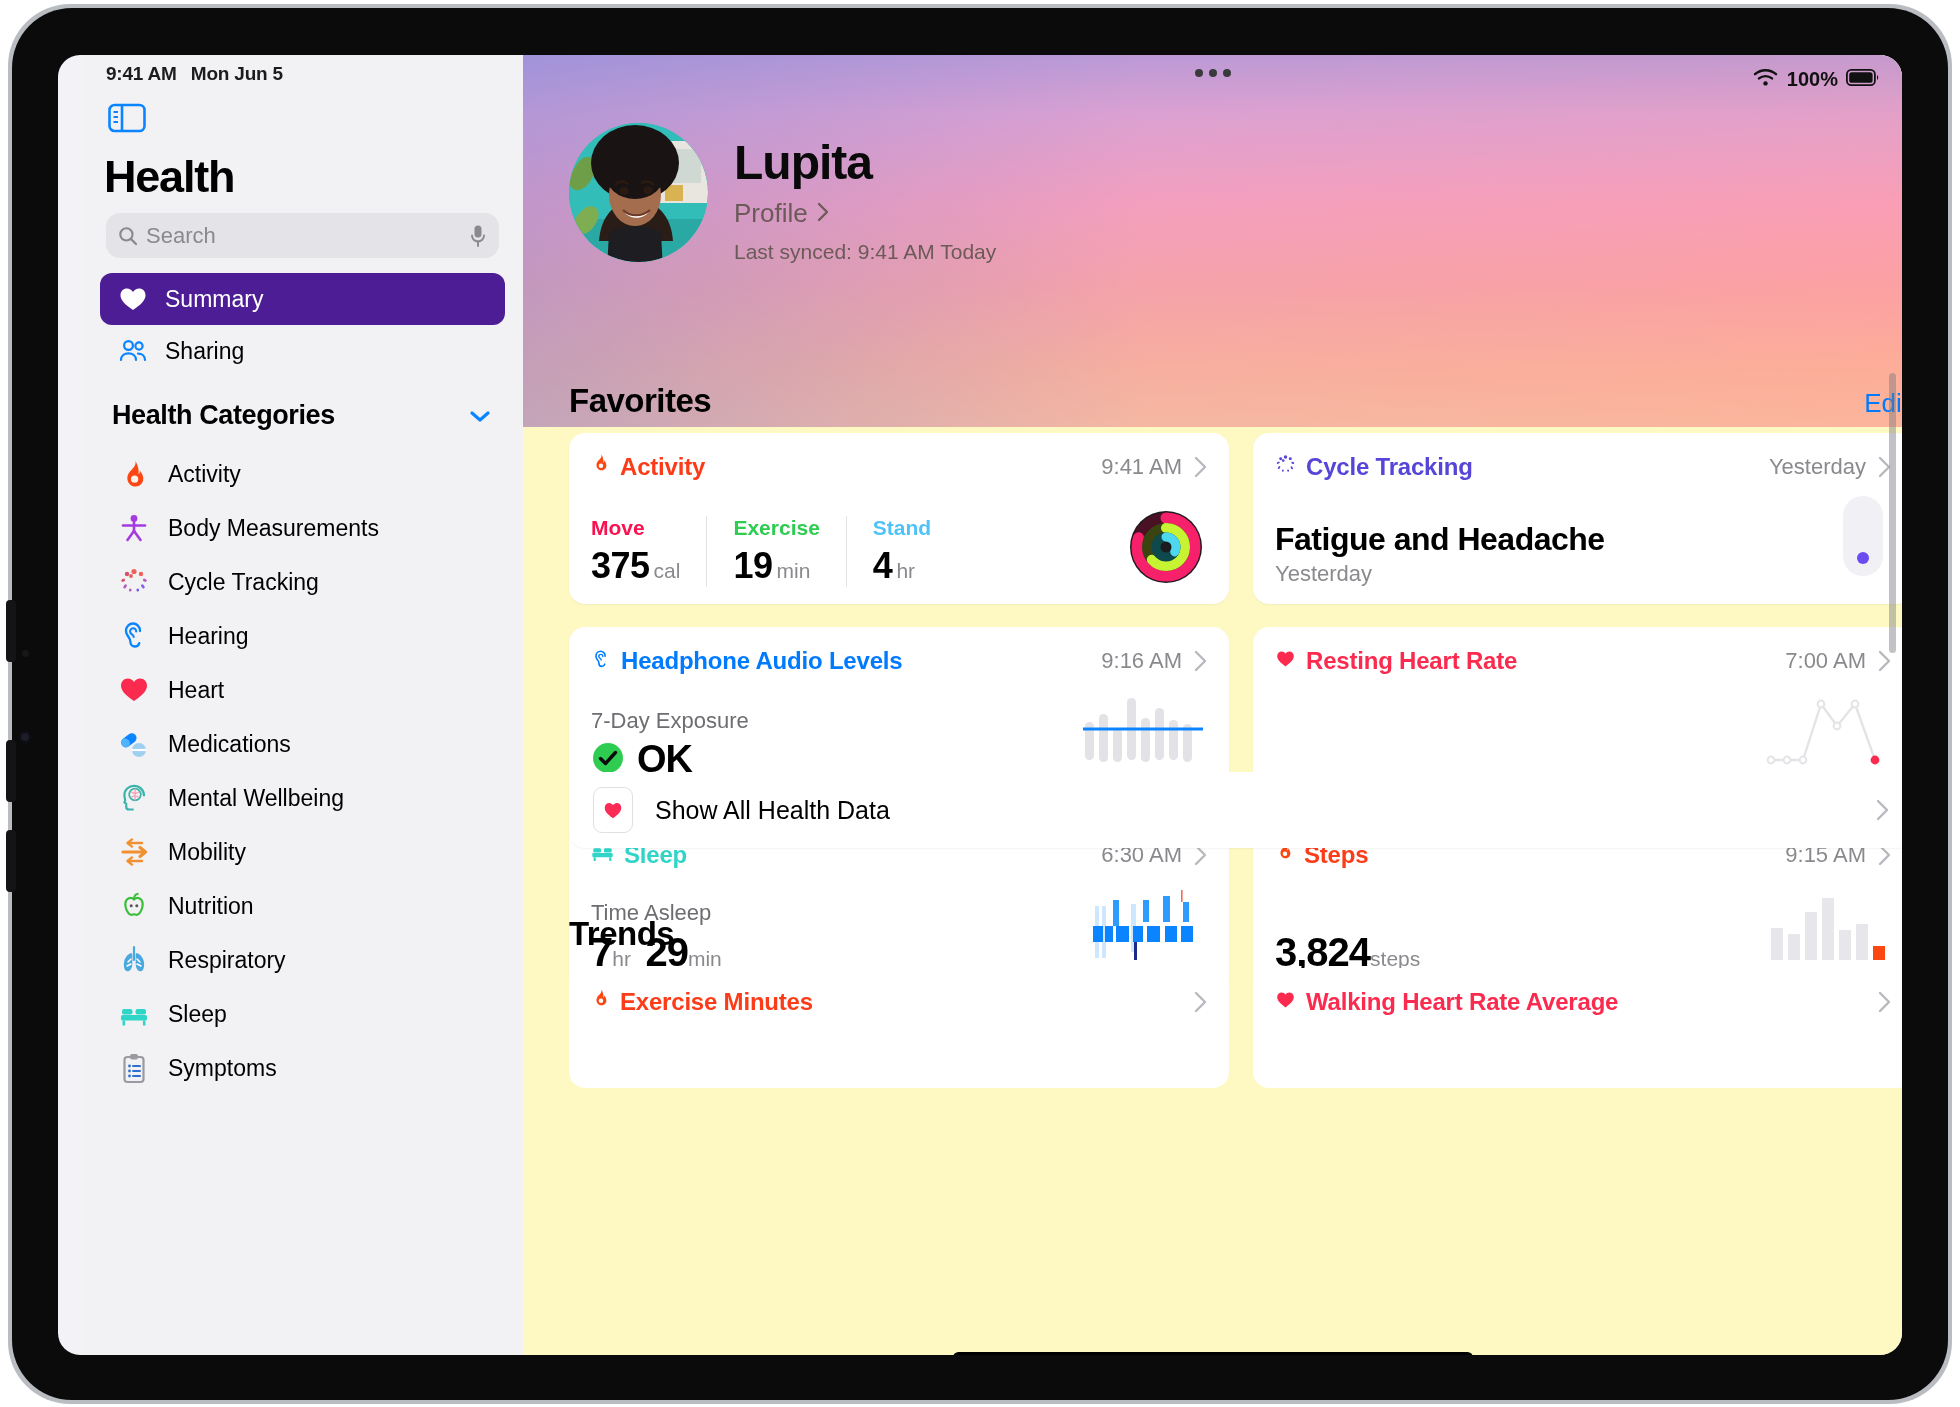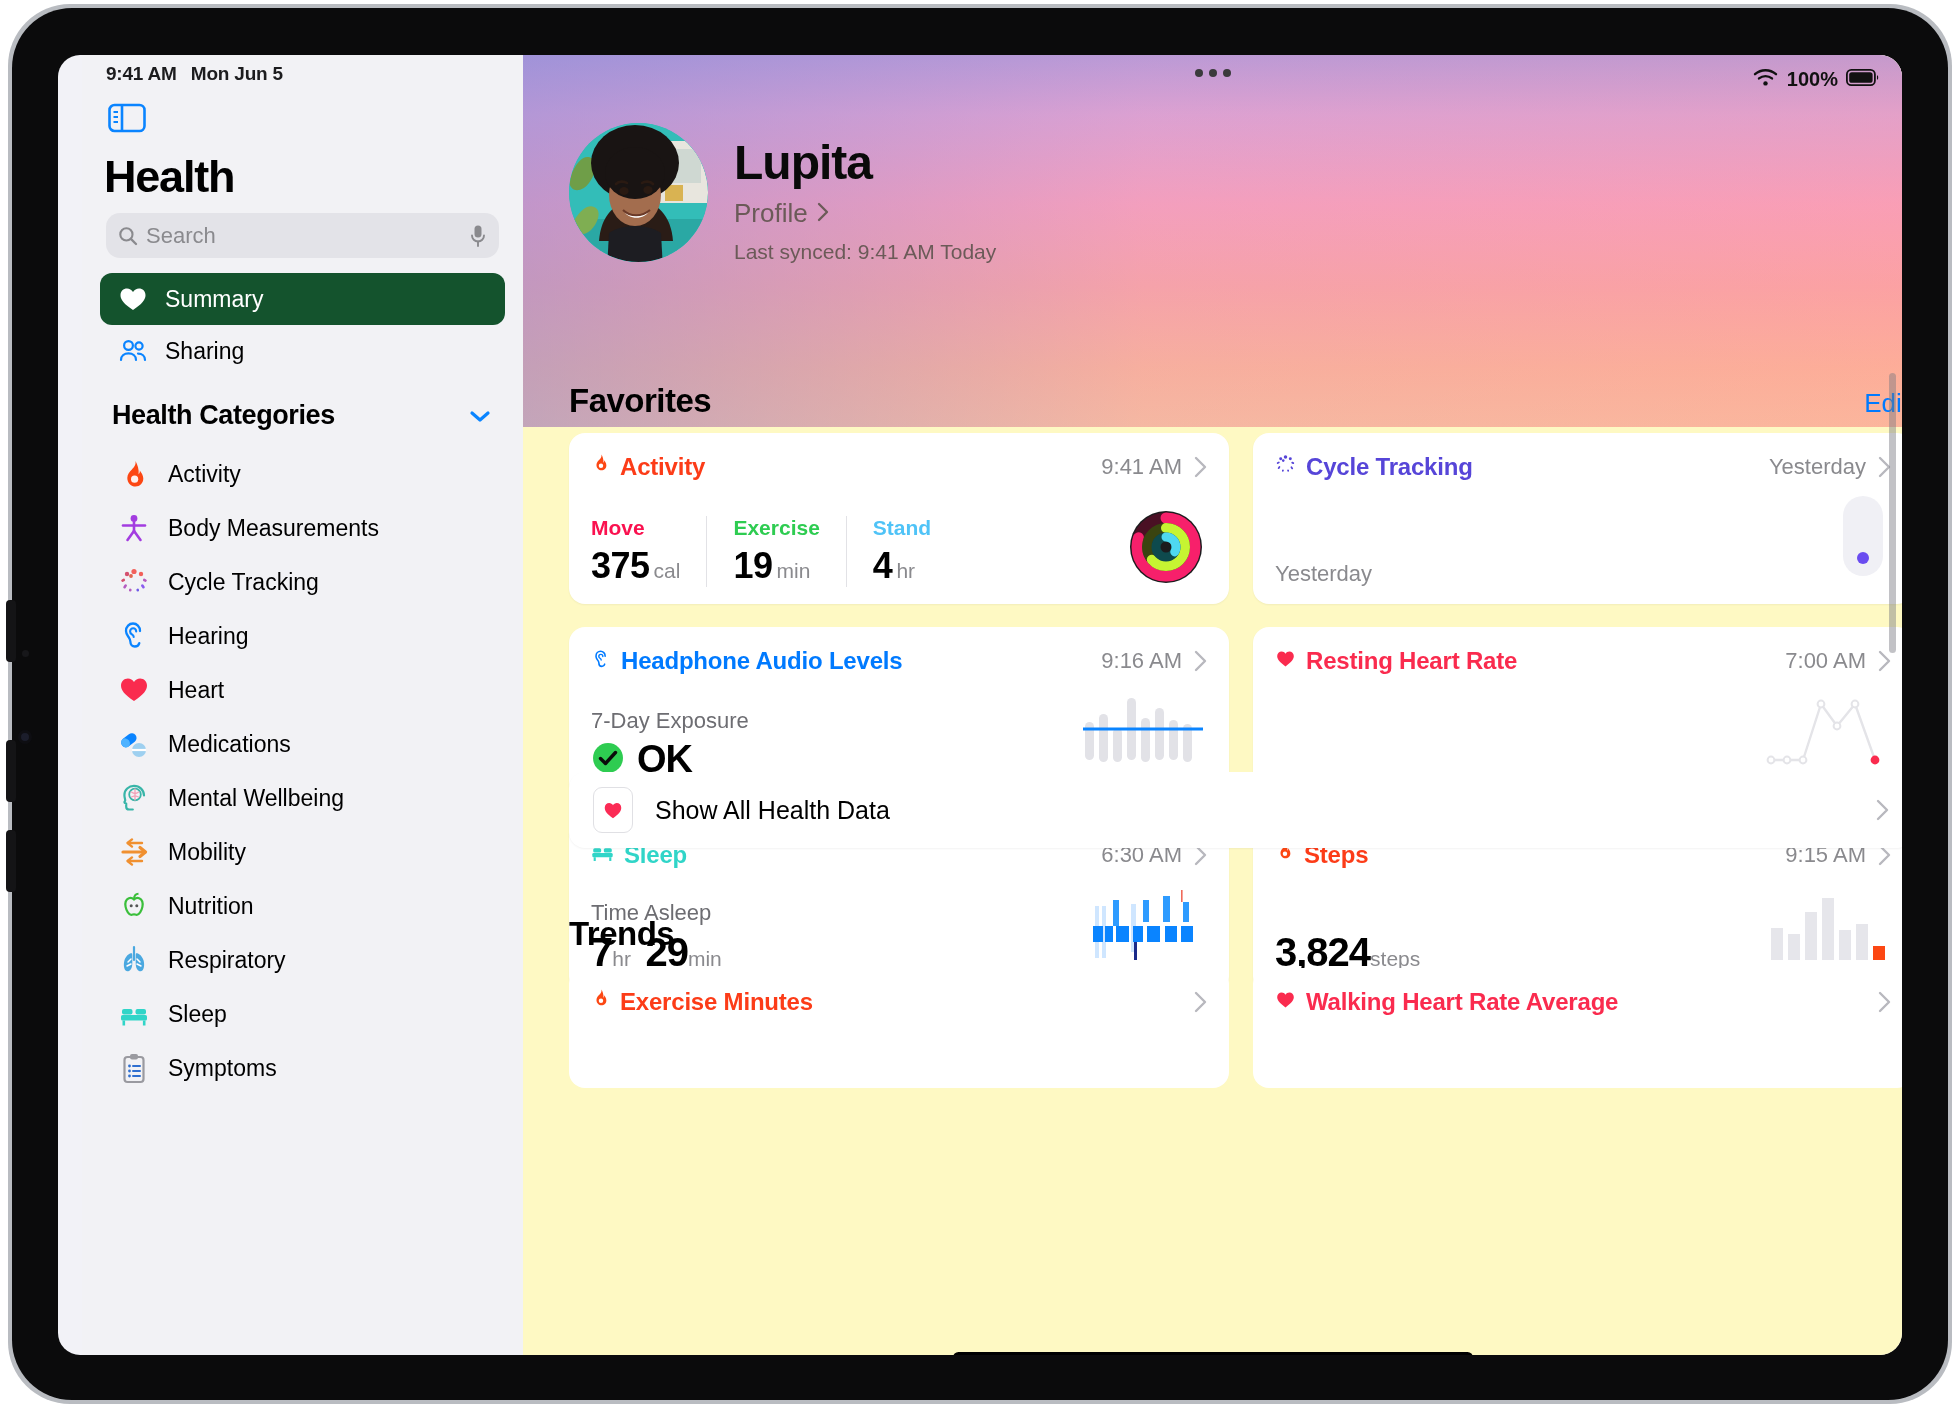--- a/index.html
+++ b/index.html
@@ -77,21 +77,21 @@
   }
   .search-input::placeholder { color: #8a8a8e; }
   .mic-icon { width: 18px; height: 24px; flex: 0 0 18px; }
 
   .nav-list { position: absolute; left: 18px; top: 218px; width: 405px; }
   .nav-item {
     display: flex; align-items: center; height: 52px;
     border-radius: 12px; padding-left: 18px; gap: 17px;
     font-size: 23px; color: #000;
   }
-  .nav-item.selected { background: #14532d; color: #fff; }
+  .nav-item.selected { background: #4c1d95; color: #fff; }
   .nav-ico { width: 30px; height: 30px; flex: 0 0 30px; display: block; }
 
   .cat-head {
     position: absolute; left: 30px; top: 345px; width: 395px;
     display: flex; align-items: center; justify-content: space-between;
   }
   .cat-head-label { font-size: 27px; font-weight: 700; color: #000; letter-spacing: -0.4px; }
   .cat-chevron { width: 26px; height: 16px; margin-right: 14px; }
 
   .cat-list { position: absolute; left: 18px; top: 392px; width: 405px; }
@@ -606,20 +606,21 @@
               <div class="card-time">
                 <span>Yesterday</span>
                 <span class="chev">
                   <svg viewBox="0 0 13 22" width="13" height="22">
                     <polyline points="2,2 11,11 2,20" fill="none" stroke="#b8b8be" stroke-width="2.4" stroke-linecap="round" stroke-linejoin="round"></polyline>
                   </svg>
                 </span>
               </div>
             </div>
             <div class="card-body">
+              <div class="big-line">Fatigue and Headache</div>
               <div class="sub-line">Yesterday</div>
             </div>
             <div class="mini-viz" style="bottom:22px;right:28px;">
               <svg viewBox="0 0 44 84" width="44" height="84">
                 <rect x="2" y="2" width="40" height="80" rx="20" fill="#f0f0f5"></rect>
                 <circle cx="22" cy="64" r="6" fill="#6a4cf0"></circle>
               </svg>
             </div>
           </div>
         </div>

